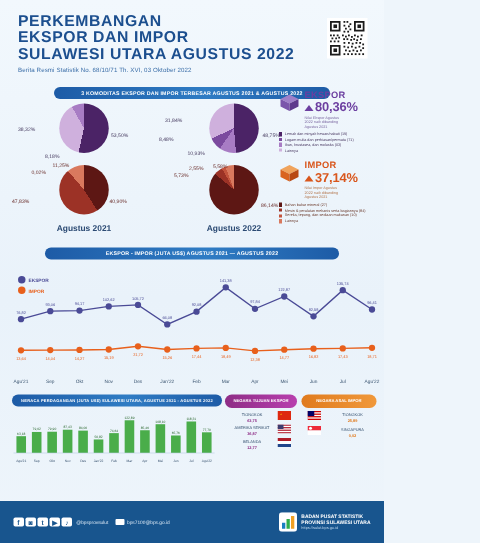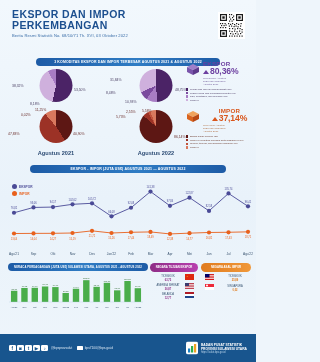--- a/index.html
+++ b/index.html
@@ -43,21 +43,21 @@
 
   
   .rightcards { position:absolute; right:0px; top:60px; width:70px; }
   .card { position:relative; padding-left:17px; min-height:26px; }
   .cubewrap { position:absolute; left:0; top:2px; }
   .card .nm { font-size:6.2px; font-weight:bold; letter-spacing:.2px; }
   .card .pct { font-size:8.6px; font-weight:bold; letter-spacing:-.1px; margin-top:-1px; }
   .card .note { font-size:2.5px; line-height:3.1px; margin-top:.5px; }
   .ek .nm, .ek .pct { color:#6c3fa0; }
   .ek .note { color:#7d6aa3; }
-  .im .nm, .im .pct { color:#d9561c;text-align:center; }
+  .im .nm, .im .pct { color:#d9561c; }
   .im .note { color:#b5784f; }
   .tri { display:inline-block; width:0;height:0; border-left:3px solid transparent;border-right:3px solid transparent; vertical-align:middle; margin-right:1px; }
   .ek .tri { border-bottom:4px solid #6c3fa0; }
   .im .tri { border-bottom:4px solid #d9561c; }
 
   .leg { margin-top:2px; }
   .leg .li { display:flex; align-items:flex-start; gap:1.5px; font-size:2.5px; line-height:3.3px; margin-bottom:.3px; }
   .leg .sw { width:2.4px; height:2.4px; flex:0 0 2.4px; margin-top:.3px; }
   .leg.ek .li { color:#4a3a63; }
   .leg.im .li { color:#6b3a2c; }
@@ -90,22 +90,23 @@
   .fbrand .bt { color:#fff; font-size:3.3px; font-weight:bold; line-height:4px; }
   .fbrand .bu { color:#bcd6ec; font-size:2.6px; font-weight:normal; }
 </style>
 </head>
 <body>
 
 <div class="page">
 
   <div class="header">
     <div class="title">
+      <span class="l">PERKEMBANGAN</span>
       <span class="l">EKSPOR DAN IMPOR</span>
-      <span class="l">PERKEMBANGAN</span>
+      <span class="l">SULAWESI UTARA AGUSTUS 2022</span>
     </div>
     <div class="subtitle">Berita Resmi Statistik No. 68/10/71 Th. XVI, 03 Oktober 2022</div>
     <div class="qr">
       <svg width="25" height="25" viewBox="0 0 25 25">
         <rect width="25" height="25" fill="#fff"></rect>
         <g fill="#1b1b1b">
           <rect x="1" y="1" width="7" height="7"></rect>
             <rect x="2.2" y="2.2" width="4.6" height="4.6" fill="#fff"></rect>
             <rect x="3.3" y="3.3" width="2.4" height="2.4"></rect>
           <rect x="17" y="1" width="7" height="7"></rect>

